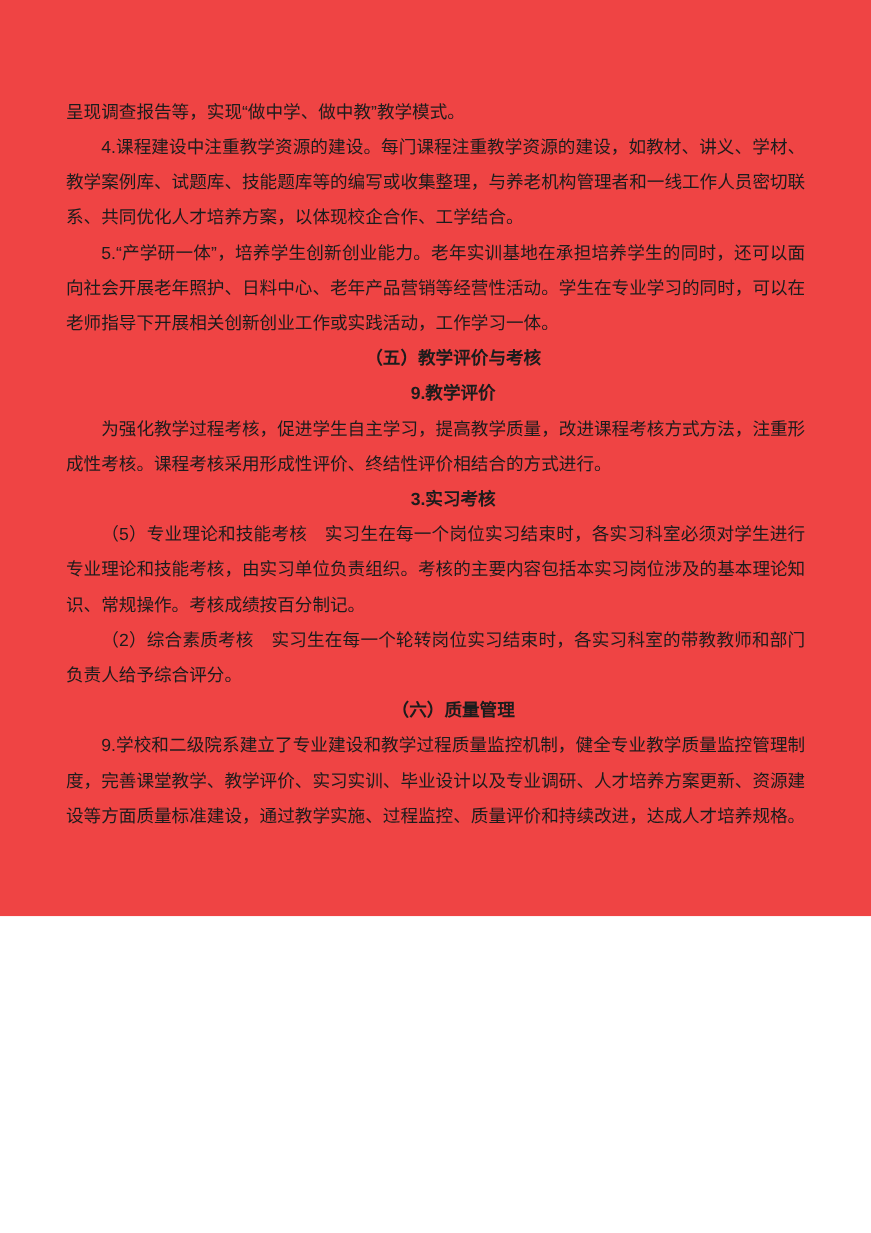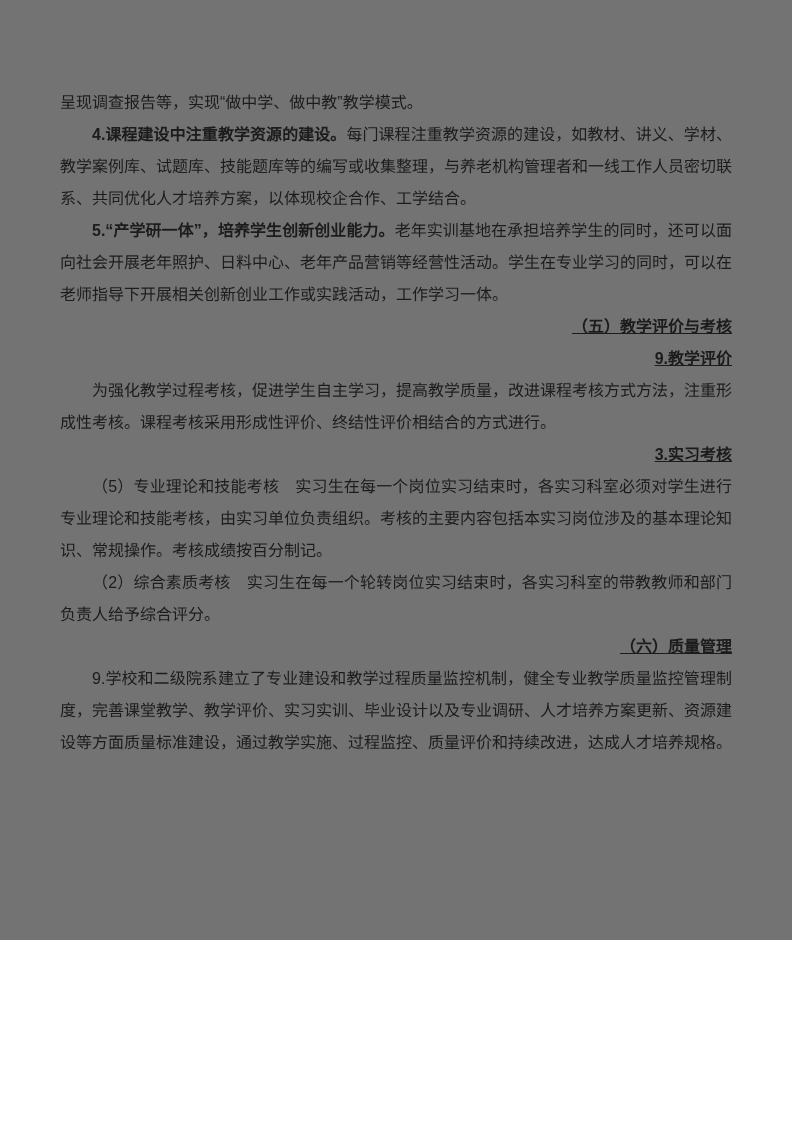--- a/index.html
+++ b/index.html
@@ -3,47 +3,46 @@
 <meta charset="utf-8">
 <style>
   html, body {
     margin: 0;
     padding: 0;
     background: #ffffff;
   }
   .page {
     position: relative;
     width: 792px;
-    height: 940px;
+    height: 833px;
     box-sizing: border-box;
     padding: 87px 60px 0 60px;
-    background: #737373;
+    background: #ef4444;
     color: #1c1c1c;
     font-family: "Liberation Sans", "DejaVu Sans", sans-serif;
     overflow: hidden;
   }
   .para {
     margin: 0;
     font-size: 16px;
     line-height: 32px;
     text-align: justify;
     text-justify: inter-ideograph;
     letter-spacing: 0;
     word-break: break-all;
   }
   .indent {
     text-indent: 32px;
   }
   .heading {
     font-weight: 700;
-    text-align: right;
-    text-decoration: underline;
+    text-align: center;
   }
   .para b {
-    font-weight: 700;
+    font-weight: 400;
   }
   .pagenum {
     position: absolute;
     left: 0;
     right: 0;
     top: 1038px;
     text-align: center;
     font-size: 18px;
     line-height: 24px;
     font-family: "Liberation Serif", "DejaVu Serif", serif;

